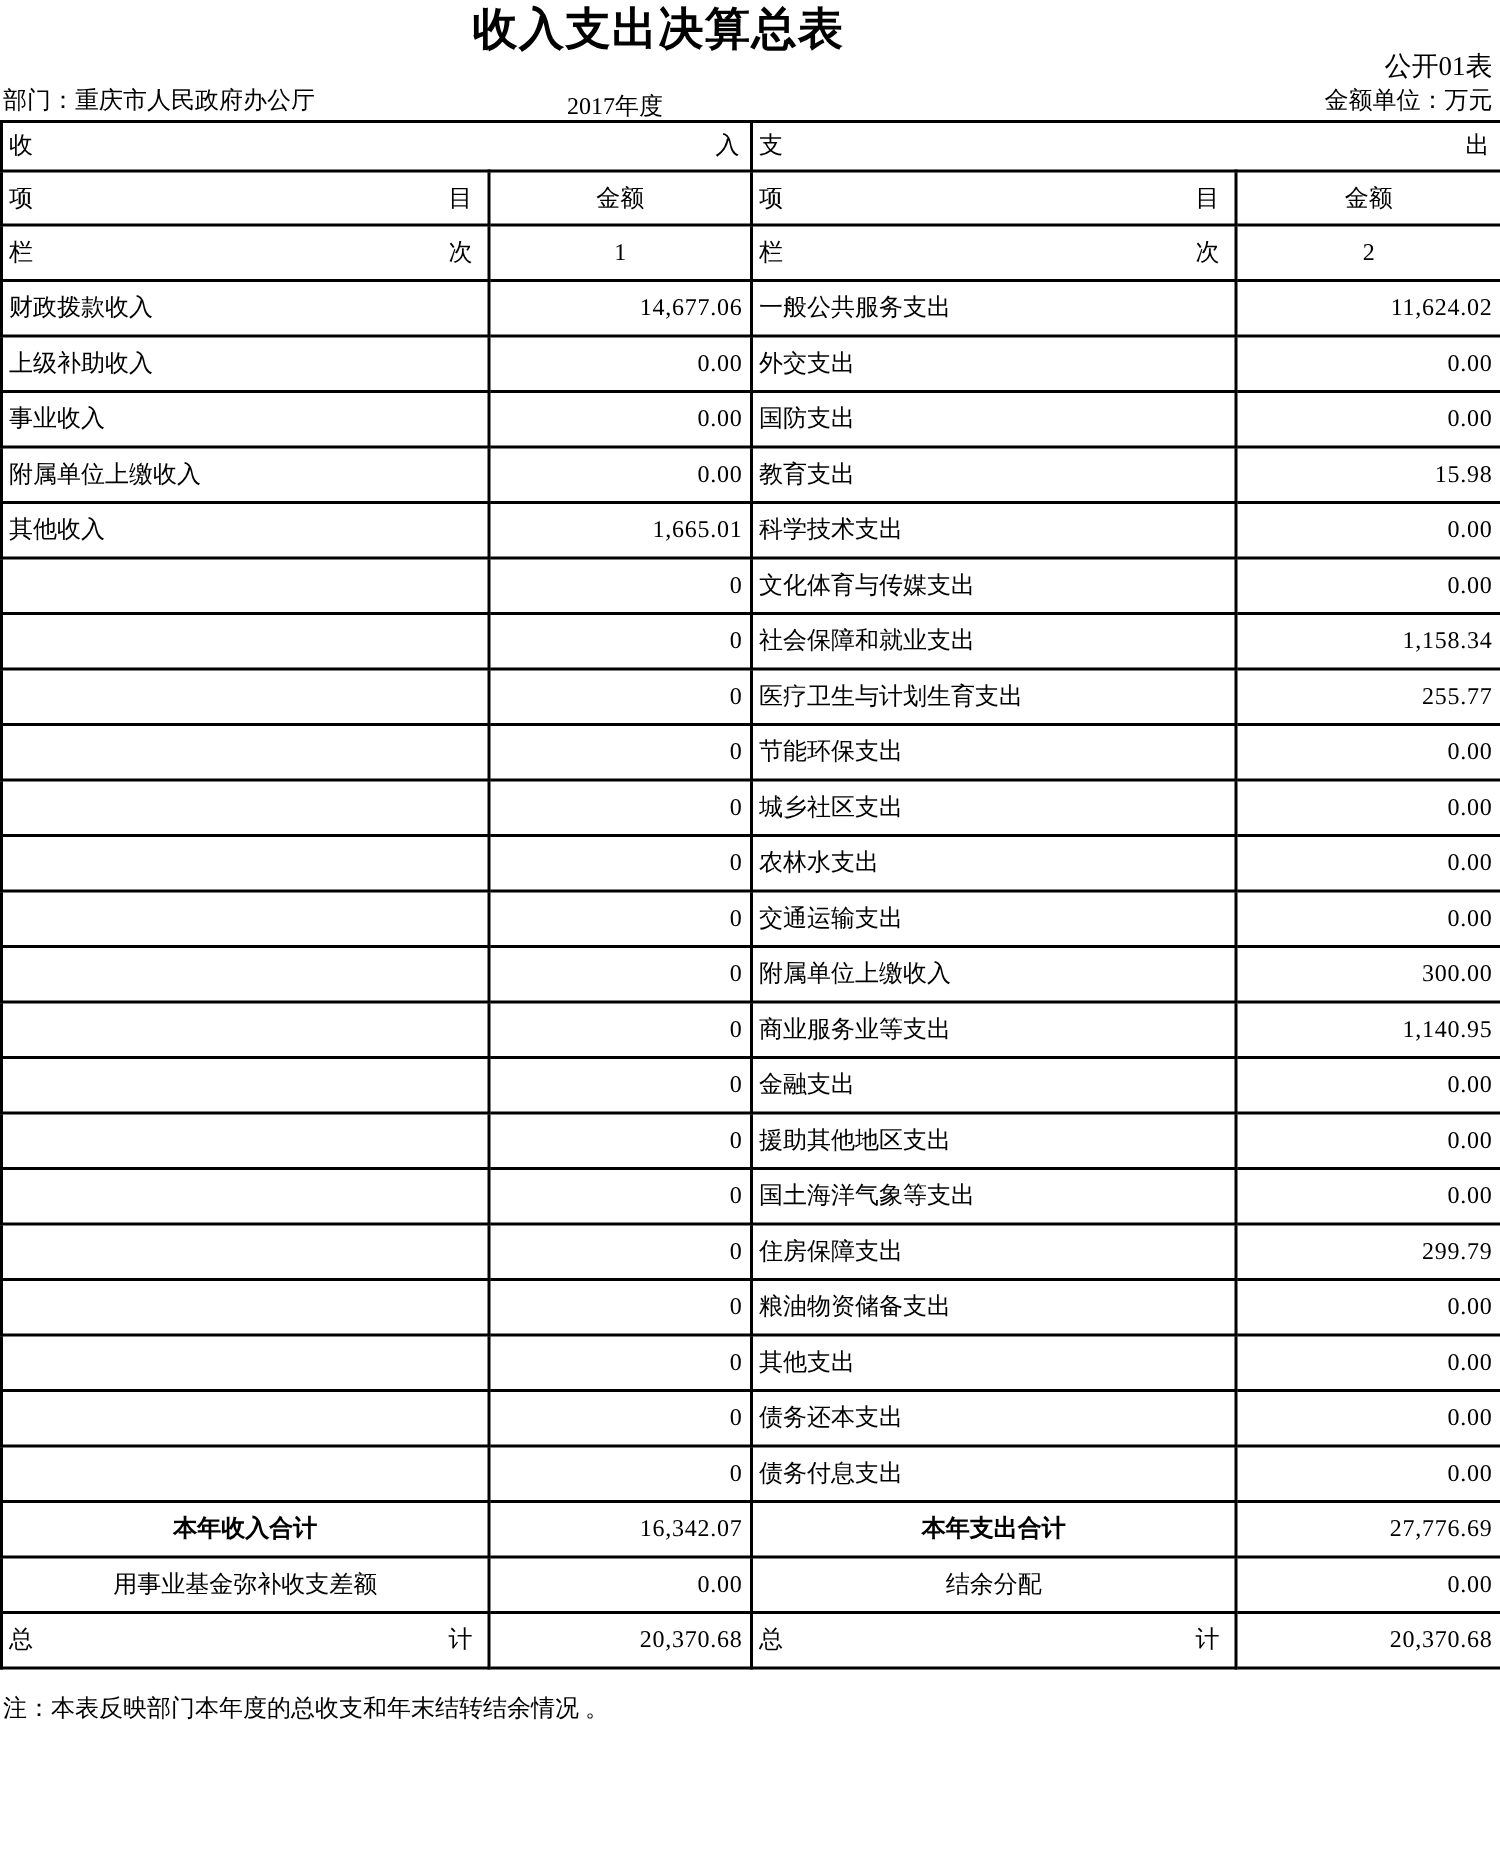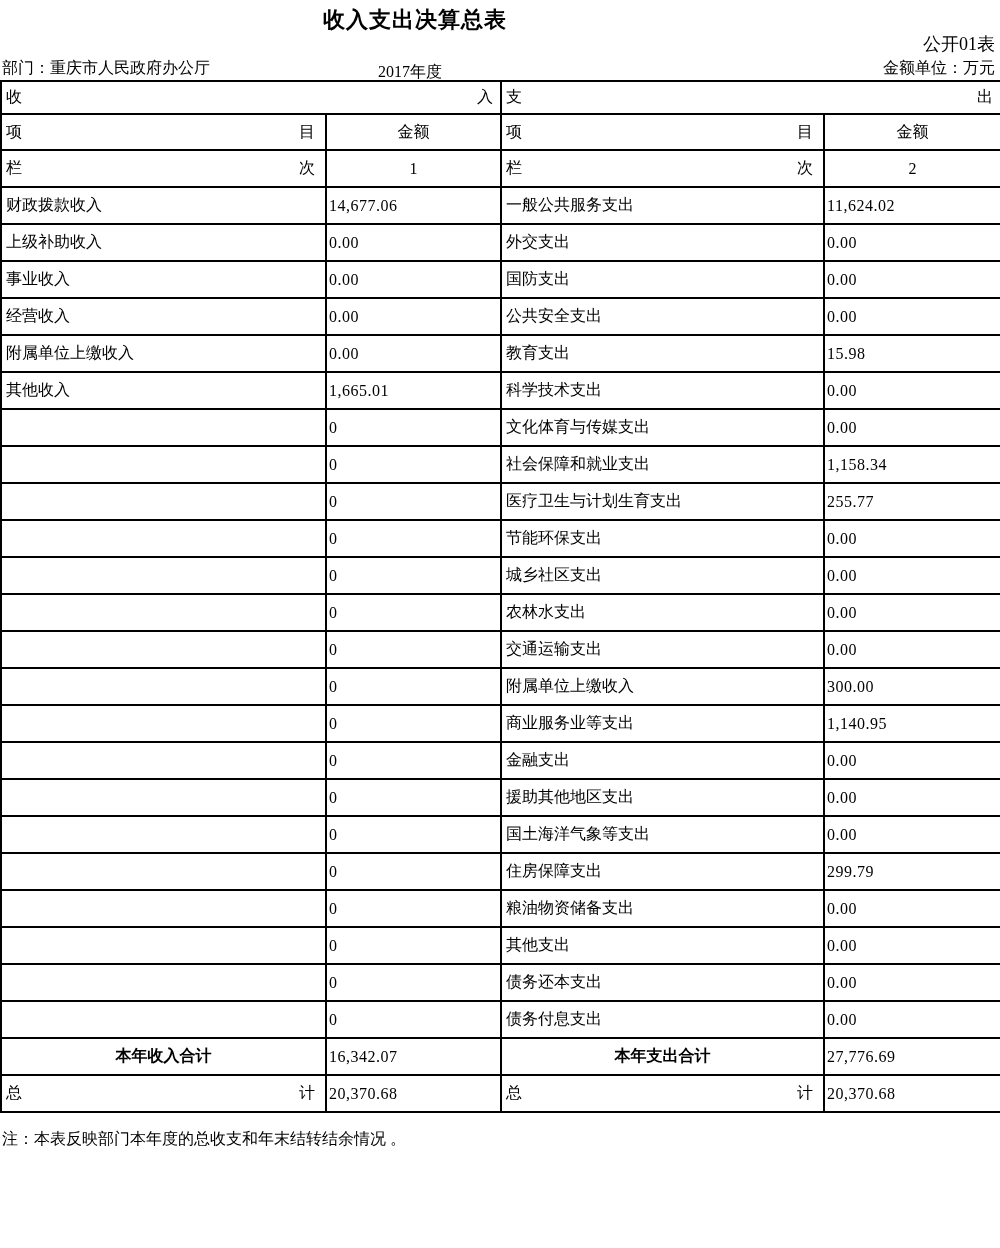--- a/index.html
+++ b/index.html
@@ -4,21 +4,21 @@
 <style>
   html, body { margin: 0; padding: 0; background: #ffffff; }
   body {
     width: 1000px; height: 1248px;
     font-family: "Liberation Serif", "DejaVu Serif", serif;
     color: #000; position: relative; overflow: hidden;
   }
   .title {
     margin-top: 6px; width: 830px; text-align: center;
     font-family: "Liberation Sans", "DejaVu Sans", sans-serif;
-    font-weight: bold; font-size: 22px; line-height: 28px; letter-spacing: 1px;
+    font-weight: bold; font-size: 30px; line-height: 28px; letter-spacing: 1px; padding-left: 24px;
   }
   .doc-label {
     text-align: right; padding-right: 5px;
     font-size: 18px; line-height: 16px; margin-top: 2px;
   }
   .info-row {
     position: relative; height: 20px; margin-top: 6px; font-size: 16px; line-height: 20px;
   }
   .info-dept { position: absolute; left: 2px; top: 0; }
   .info-year { position: absolute; left: 378px; top: 4px; }
@@ -28,21 +28,21 @@
     width: 1000px; margin-top: 2px;
     border-collapse: collapse; table-layout: fixed;
   }
   table.budget td { border: 2px solid #000; font-size: 16px; overflow: hidden; white-space: nowrap; }
   tr.r-h1 { height: 33px; }
   tr.r-h2 { height: 36px; }
   tr.r-h3 { height: 37px; }
   tr.r-data, tr.r-sum { height: 37px; }
 
   td.c-item  { padding: 0 10px 0 4px; text-align: left; }
-  td.c-amt   { padding: 0 5px 0 2px; text-align: left; letter-spacing: 0.5px; }
+  td.c-amt   { padding: 0 5px 0 2px; text-align: right; letter-spacing: 0.5px; }
   td.c-half  { padding: 0 7px 0 4px; }
   td.center  { text-align: center; padding: 0 2px; }
   .jwrap { display: flex; justify-content: space-between; }
   .bold-label { font-weight: bold; border-radius: 17px; }
 
   .footnote { margin-top: 16px; padding-left: 2px; font-size: 16px; }
 </style>
 </head>
 <body>
 
@@ -122,26 +122,20 @@
         <td class="c-item">外交支出</td>
         <td class="c-amt">0.00</td>
       </tr>
       <tr class="r-data">
         <td class="c-item">事业收入</td>
         <td class="c-amt">0.00</td>
         <td class="c-item">国防支出</td>
         <td class="c-amt">0.00</td>
       </tr>
       <tr class="r-data">
-        <td class="c-item">经营收入</td>
-        <td class="c-amt">0.00</td>
-        <td class="c-item">公共安全支出</td>
-        <td class="c-amt">0.00</td>
-      </tr>
-      <tr class="r-data">
         <td class="c-item">附属单位上缴收入</td>
         <td class="c-amt">0.00</td>
         <td class="c-item">教育支出</td>
         <td class="c-amt">15.98</td>
       </tr>
       <tr class="r-data">
         <td class="c-item">其他收入</td>
         <td class="c-amt">1,665.01</td>
         <td class="c-item">科学技术支出</td>
         <td class="c-amt">0.00</td>
@@ -250,20 +244,26 @@
       </tr>
     </tbody>
   <tbody id="summary-rows">
       <tr class="r-sum">
         <td class="center bold-label">本年收入合计</td>
         <td class="c-amt">16,342.07</td>
         <td class="center bold-label">本年支出合计</td>
         <td class="c-amt">27,776.69</td>
       </tr>
       <tr class="r-sum">
+        <td class="center">用事业基金弥补收支差额</td>
+        <td class="c-amt">0.00</td>
+        <td class="center">结余分配</td>
+        <td class="c-amt">0.00</td>
+      </tr>
+      <tr class="r-sum">
         <td class="c-item">
           <div class="jwrap">
             <span>总</span>
             <span>计</span>
           </div>
         </td>
         <td class="c-amt">20,370.68</td>
         <td class="c-item">
           <div class="jwrap">
             <span>总</span>

